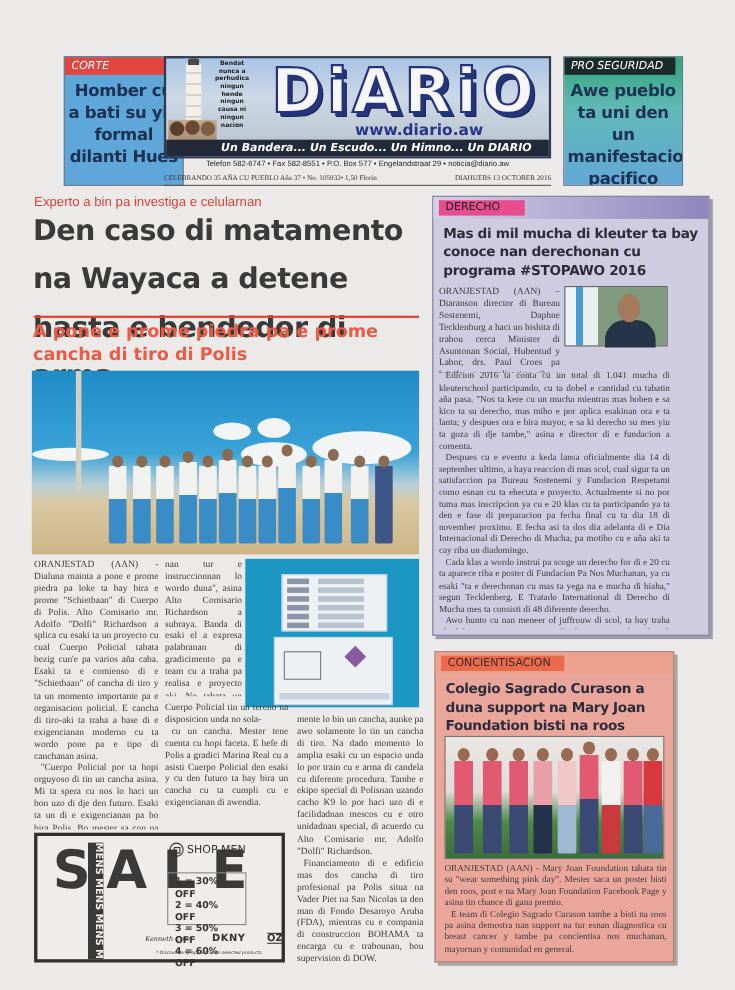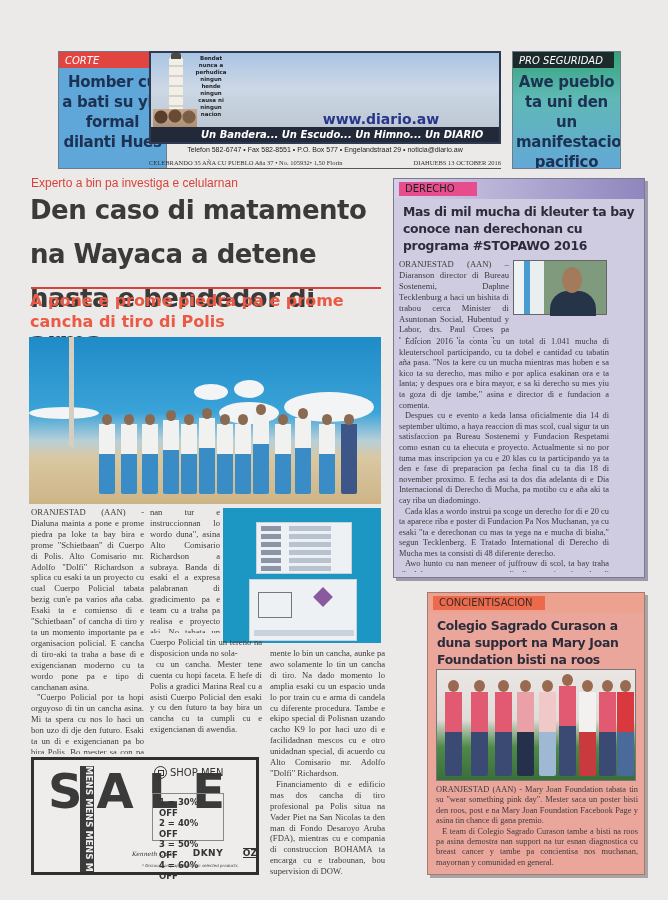--- a/index.html
+++ b/index.html
@@ -201,21 +201,20 @@
     background: linear-gradient(90deg,#eef3f6 0 10px,#4a9bd2 10px 16px,#e9eef0 16px 30px,#7f9a7c 30px);
     border: 1px solid #666;
   }
   .portrait-head { position: absolute; left: 48px; top: 6px; width: 20px; height: 26px; border-radius: 50%; background: #a47a5c; }
   .portrait-body { position: absolute; left: 36px; top: 30px; width: 46px; height: 25px; border-radius: 18px 18px 0 0; background: #263447; }
 
   .box-concient {
     position: absolute; left: 395px; top: 592px; width: 218px; height: 283px;
     background: #eba69c; border: 1px solid #a07a74;
     box-shadow: 3px 3px 0 #a9a5a2;
-    margin-left: 32px;
   }
   .box-concient .box-header { background: #eda290; }
   .box-concient .box-tag { background: #ec6a4c; width: 112px; color: #3a2a28; }
   .pink-photo {
     position: absolute; left: 8px; top: 76px; width: 200px; height: 112px;
     background: linear-gradient(180deg,#eae6e4 0%,#e0dcd8 45%,#4d8a48 70%,#3c6e3a 100%);
     border: 1px solid #777; overflow: hidden;
   }
   .pink-person {
     position: absolute; bottom: 4px; width: 17px; height: 96px;
@@ -231,20 +230,21 @@
 
   <div class="teaser teaser-left">
     <span class="teaser-tag">CORTE</span>
     <span class="teaser-text">Homber cu a bati su yiu formal dilanti Hues</span>
   </div>
 
   <div class="masthead">
     <div class="lighthouse"></div>
     <div class="people-photo"></div>
     <div class="motto">Bendat nunca a perhudica ningun hende ningun causa ni ningun nacion</div>
+    <div class="logo">DiARiO</div>
     <div class="site-url">www.diario.aw</div>
     <div class="slogan-bar">Un Bandera... Un Escudo... Un Himno... Un DIARIO</div>
   </div>
   <div class="contact-line">Telefon 582-6747 • Fax 582-8551 • P.O. Box 577 • Engelandstraat 29 • noticia@diario.aw</div>
   <div class="dateline">
     <span>CELEBRANDO 35 AÑA CU PUEBLO Aña 37 • No. 105932• 1,50 Florin</span>
     <span>DIAHUEBS 13 OCTOBER 2016</span>
   </div>
 
   <div class="teaser teaser-right">

